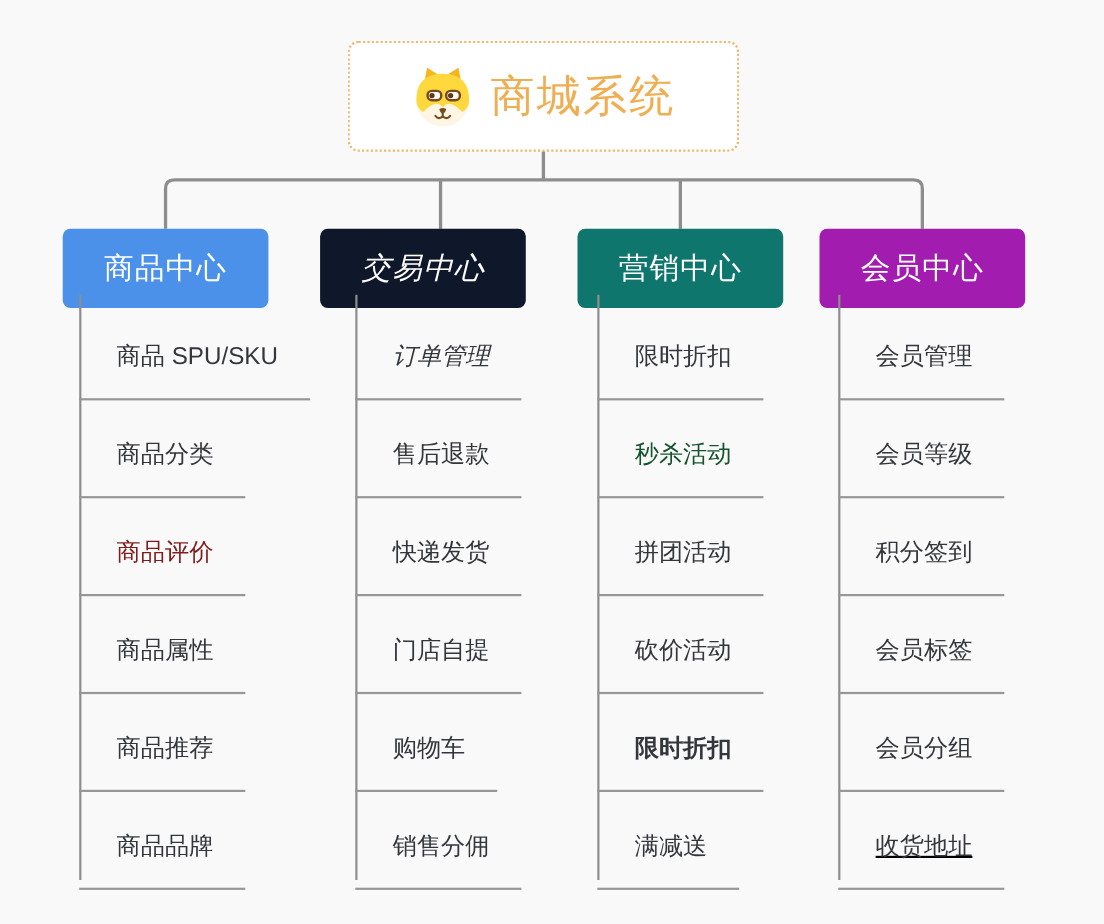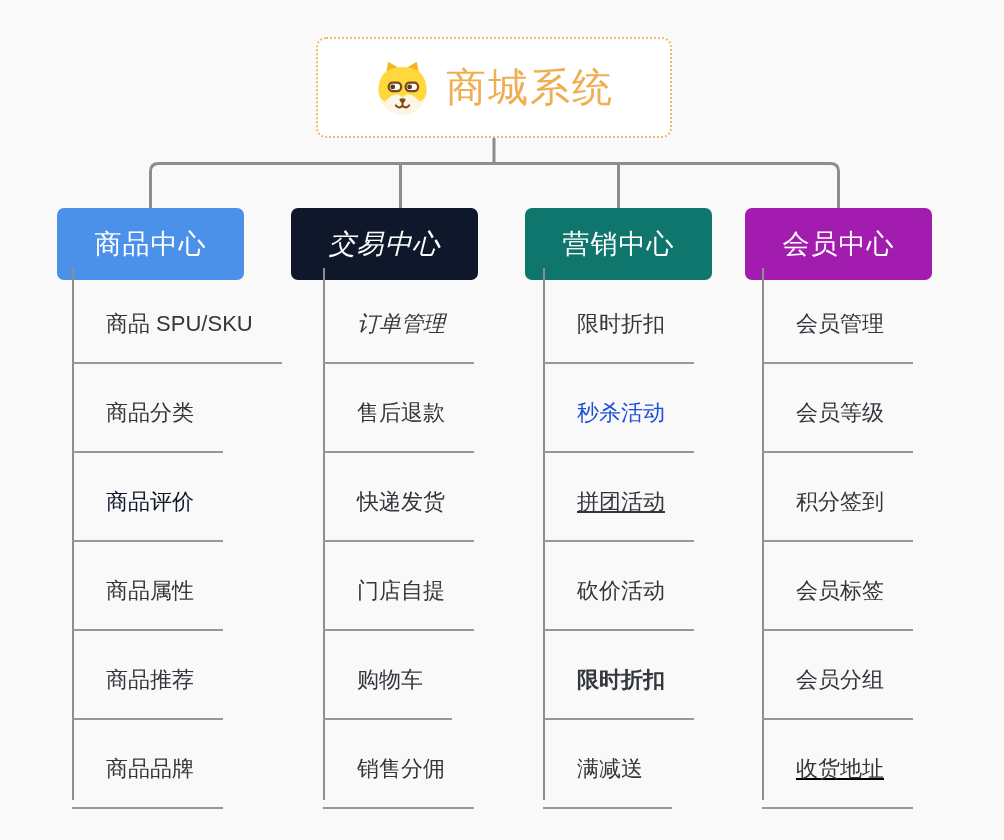--- a/index.html
+++ b/index.html
@@ -132,21 +132,21 @@
 
   <div class="child-item" style="top: 41px; border-bottom-color: rgb(151, 151, 151);">
     <span class="child-label" style="color: rgb(51, 54, 59);">商品 SPU/SKU</span>
   </div>
 
   <div class="child-item" style="top: 130px; border-bottom-color: rgb(151, 151, 151);">
     <span class="child-label" style="color: rgb(51, 54, 59);">商品分类</span>
   </div>
 
   <div class="child-item" style="top: 219px; border-bottom-color: rgb(151, 151, 151);">
-    <span class="child-label" style="color: #0f172a;">商品评价</span>
+    <span class="child-label" style="color: #7f1d1d;">商品评价</span>
   </div>
 
   <div class="child-item" style="top: 308px; border-bottom-color: rgb(151, 151, 151);">
     <span class="child-label" style="color: rgb(51, 54, 59);">商品属性</span>
   </div>
 
   <div class="child-item" style="top: 397px; border-bottom-color: rgb(151, 151, 151);">
     <span class="child-label" style="color: rgb(51, 54, 59);">商品推荐</span>
   </div>
 
@@ -194,25 +194,25 @@
       <span class="branch-label">营销中心</span>
     </div>
     <div class="branch-children" style="left: 543px; top: 268px;">
       <div class="vline" style="background: rgb(141, 141, 141);"></div>
 
   <div class="child-item" style="top: 41px; border-bottom-color: rgb(151, 151, 151);">
     <span class="child-label" style="color: rgb(51, 54, 59);">限时折扣</span>
   </div>
 
   <div class="child-item" style="top: 130px; border-bottom-color: rgb(151, 151, 151);">
-    <span class="child-label" style="color: #1d4ed8;">秒杀活动</span>
-  </div>
-
-  <div class="child-item" style="top: 219px; border-bottom-color: rgb(151, 151, 151);">
-    <span class="child-label" style="color: rgb(51, 54, 59); text-decoration: underline;">拼团活动</span>
+    <span class="child-label" style="color: #14532d;">秒杀活动</span>
+  </div>
+
+  <div class="child-item" style="top: 219px; border-bottom-color: rgb(151, 151, 151);">
+    <span class="child-label" style="color: rgb(51, 54, 59);">拼团活动</span>
   </div>
 
   <div class="child-item" style="top: 308px; border-bottom-color: rgb(151, 151, 151);">
     <span class="child-label" style="color: rgb(51, 54, 59);">砍价活动</span>
   </div>
 
   <div class="child-item" style="top: 397px; border-bottom-color: rgb(151, 151, 151); font-weight: bold;">
     <span class="child-label" style="color: rgb(51, 54, 59);">限时折扣</span>
   </div>
 

